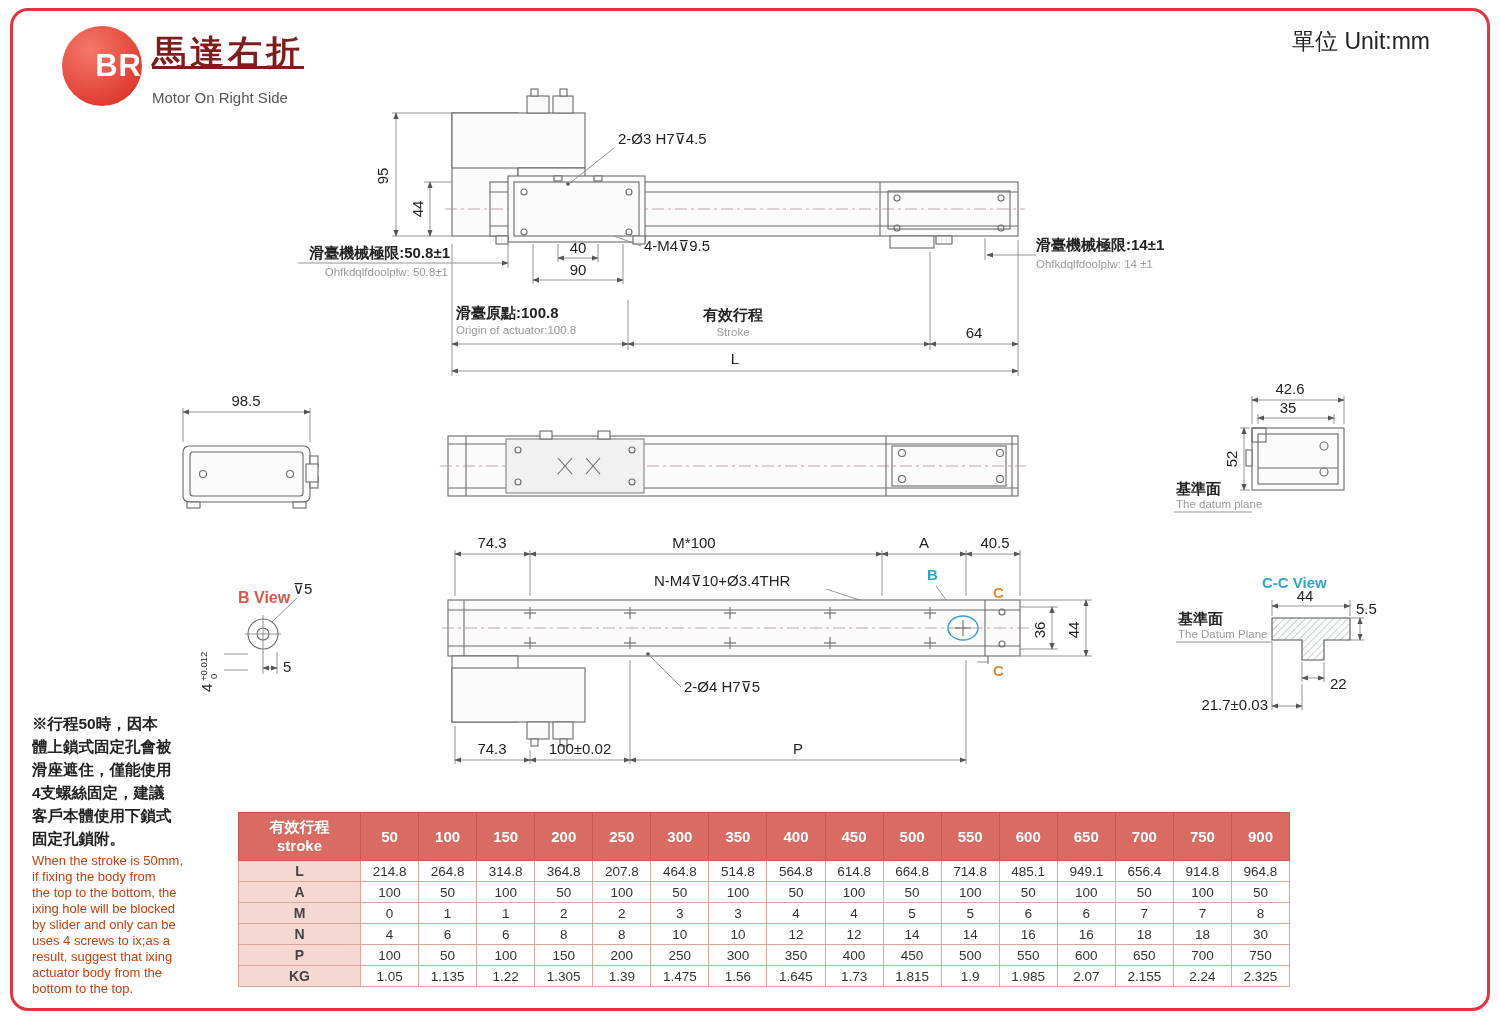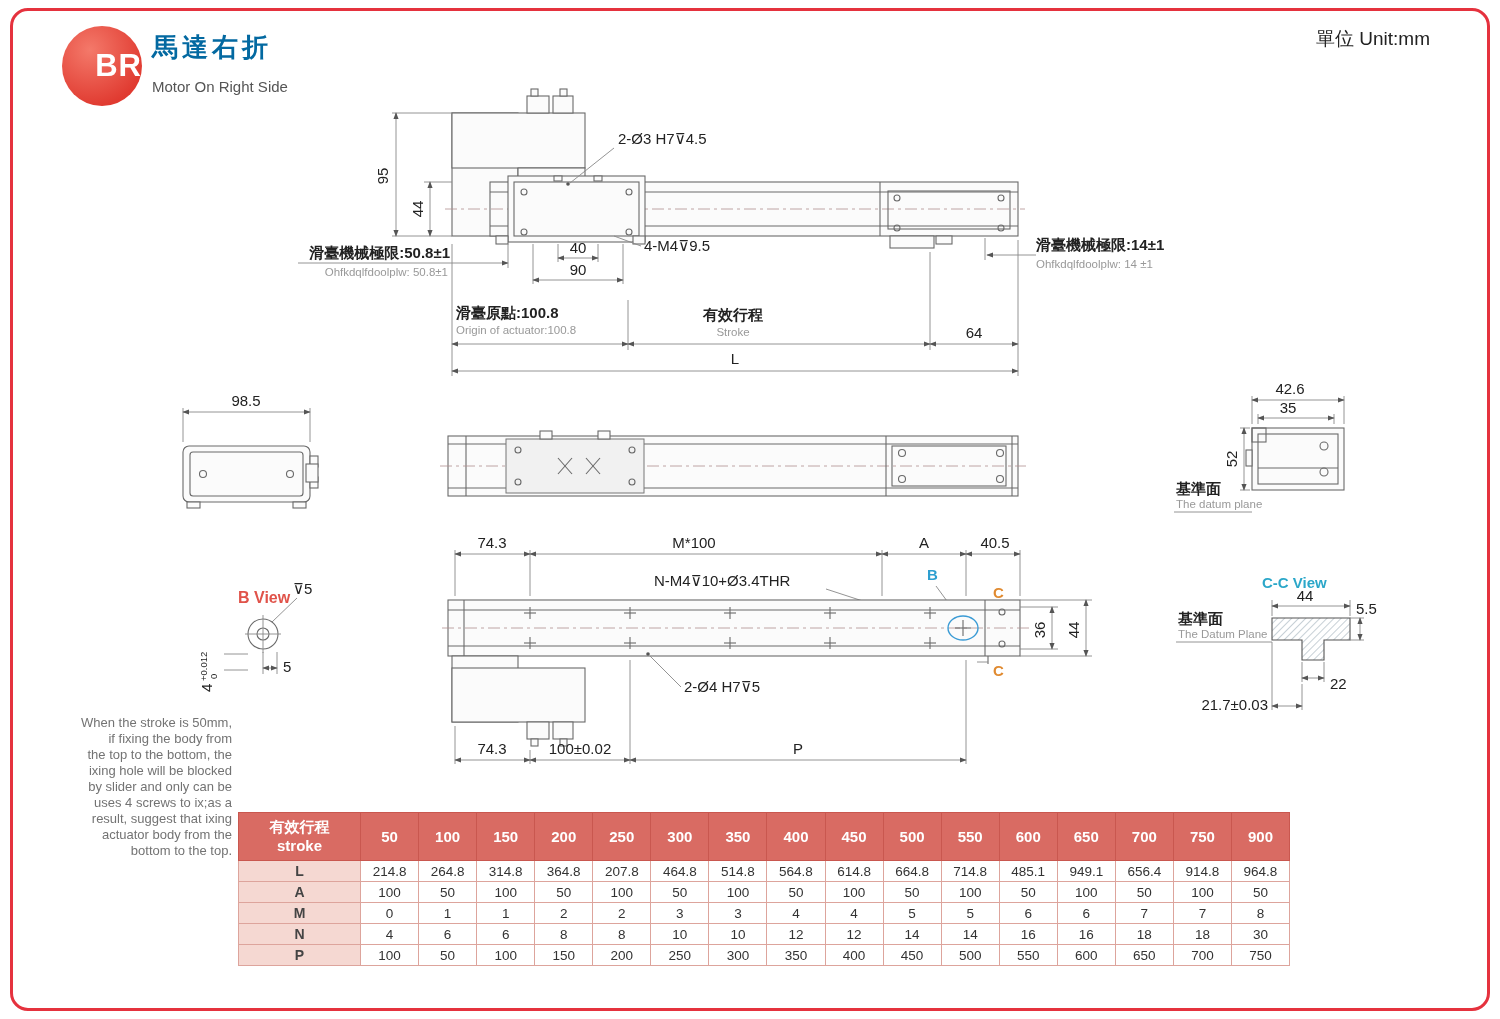--- a/index.html
+++ b/index.html
@@ -12,23 +12,23 @@
     position:absolute; left:10px; top:8px; right:10px; bottom:8px;
     border:3px solid var(--frame,#e5323e); border-radius:18px; pointer-events:none;
   }
   .logo {
     position:absolute; left:62px; top:26px; width:80px; height:80px; border-radius:50%;
     background:radial-gradient(circle at 35% 30%, #f4796a, var(--logo,#e03a30) 75%);
     color:#fff; font-weight:bold; font-size:31px; letter-spacing:1px;
     display:flex; align-items:center; justify-content:flex-end;
   }
   .title-block { position:absolute; left:152px; top:30px; }
-  .title { font-size:26px; font-weight:bold; color:#0369a1; letter-spacing:4px; }
+  .title { font-size:34px; font-weight:bold; color:#7f1d1d; letter-spacing:4px;text-decoration:underline; }
   .subtitle { margin-top:13px; font-size:15px; color:#555; }
-  .unit { position:absolute; right:70px; top:26px; font-size:19px; color:#222; }
+  .unit { position:absolute; right:70px; top:26px; font-size:23px; color:#222; }
 
   svg.drawing { position:absolute; left:0; top:0; }
   svg text { font-family:"Liberation Sans", sans-serif; }
   .t-dim   { font-size:15px; fill:#222; }
   .t-dim-m { font-size:15px; fill:#222; text-anchor:middle; }
   .t-dim-e { font-size:15px; fill:#222; text-anchor:end; }
   .t-zh    { font-size:15px; font-weight:bold; fill:#222; }
   .t-zh-m  { font-size:15px; font-weight:bold; fill:#222; text-anchor:middle; }
   .t-zh-e  { font-size:15px; font-weight:bold; fill:#222; text-anchor:end; }
   .t-sub   { font-size:11.5px; fill:#999; }
@@ -40,21 +40,21 @@
   .t-orange{ fill:var(--section-c,#e08a30); font-weight:bold; font-size:15px; }
   .t-cyan  { fill:var(--cc-title,#2ba7c9); font-weight:bold; font-size:15px; }
   .s  { stroke:#6a6a6a; fill:none; stroke-width:1.1; }
   .sf { stroke:#6a6a6a; fill:#fbfbfb; stroke-width:1.1; }
   .sf2{ stroke:#777;    fill:#f1f1f1; stroke-width:1; }
   .d  { stroke:#888; stroke-width:0.9; fill:none; }
   .cl { stroke:#b09090; stroke-width:0.8; fill:none; stroke-dasharray:12 4 3 4; }
 
   .notes { position:absolute; left:32px; top:712px; width:200px; }
   .notes-zh { font-size:15.5px; font-weight:bold; color:#222; line-height:23px; white-space:pre-line; }
-  .notes-en { margin-top:3px; font-size:13px; color:#737373; line-height:16px; white-space:pre-line;text-align:right; }
+  .notes-en { margin-top:3px; font-size:13px; color:#c2410c; line-height:16px; white-space:pre-line; }
 
   table.spec { position:absolute; left:238px; top:812px; width:1052px;
     border-collapse:collapse; table-layout:fixed; }
   table.spec th, table.spec td { border:1px solid #dda49c; text-align:center; vertical-align:middle; }
   table.spec thead th { background:var(--table-header,#d96b63); color:#fff; font-size:15px;
     font-weight:bold; height:48px; border-color:#c9574f; }
   table.spec thead th.corner { width:122px; line-height:1.25; }
   table.spec tbody th { background:var(--row-label-bg,#f5d8d2); color:#444; font-size:14px;
     font-weight:bold; height:21px; }
   table.spec tbody td { background:#fff; color:#333; font-size:13.5px; height:21px; }
@@ -364,20 +364,26 @@
     <line class="d" x1="1302" y1="684" x2="1302" y2="710"></line>
     <line class="d" x1="1272" y1="706" x2="1302" y2="706" marker-start="url(#arr)" marker-end="url(#arr)"></line>
     <text class="t-dim-e" x="1268" y="710">21.7±0.03</text>
     <text class="t-zh" x="1178" y="624">基準面</text>
     <text class="t-sub" x="1178" y="638">The Datum Plane</text>
     <line class="d" x1="1176" y1="642" x2="1272" y2="642"></line>
   </g>
 </svg>
 
 <div class="notes">
+  <div class="notes-zh">※行程50時，因本
+體上鎖式固定孔會被
+滑座遮住，僅能使用
+4支螺絲固定，建議
+客戶本體使用下鎖式
+固定孔鎖附。</div>
   <div class="notes-en">When the stroke is 50mm,
 if fixing the body from
 the top to the bottom, the
 ixing hole will be blocked
 by slider and only can be
 uses 4 screws to ix;as a
 result, suggest that ixing
 actuator body from the
 bottom to the top.</div>
 </div>
@@ -496,14 +502,33 @@
         <td>350</td>
         <td>400</td>
         <td>450</td>
         <td>500</td>
         <td>550</td>
         <td>600</td>
         <td>650</td>
         <td>700</td>
         <td>750</td>
       </tr>
+      <tr>
+        <th>KG</th>
+        <td>1.05</td>
+        <td>1.135</td>
+        <td>1.22</td>
+        <td>1.305</td>
+        <td>1.39</td>
+        <td>1.475</td>
+        <td>1.56</td>
+        <td>1.645</td>
+        <td>1.73</td>
+        <td>1.815</td>
+        <td>1.9</td>
+        <td>1.985</td>
+        <td>2.07</td>
+        <td>2.155</td>
+        <td>2.24</td>
+        <td>2.325</td>
+      </tr>
     </tbody>
 </table>
 
 </body></html>

